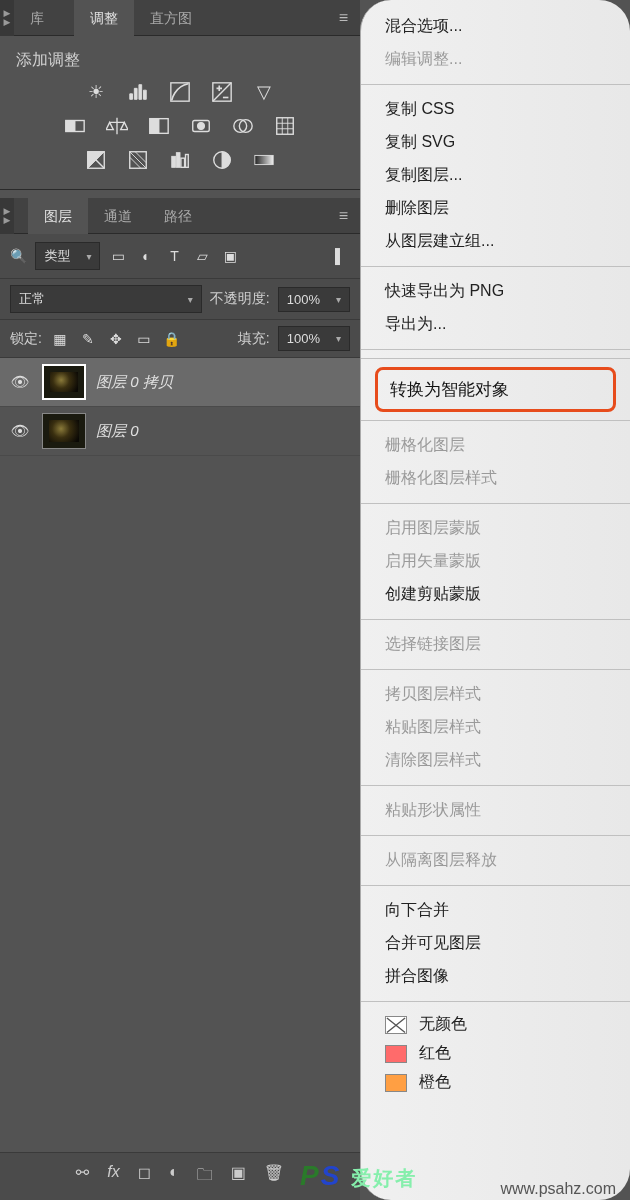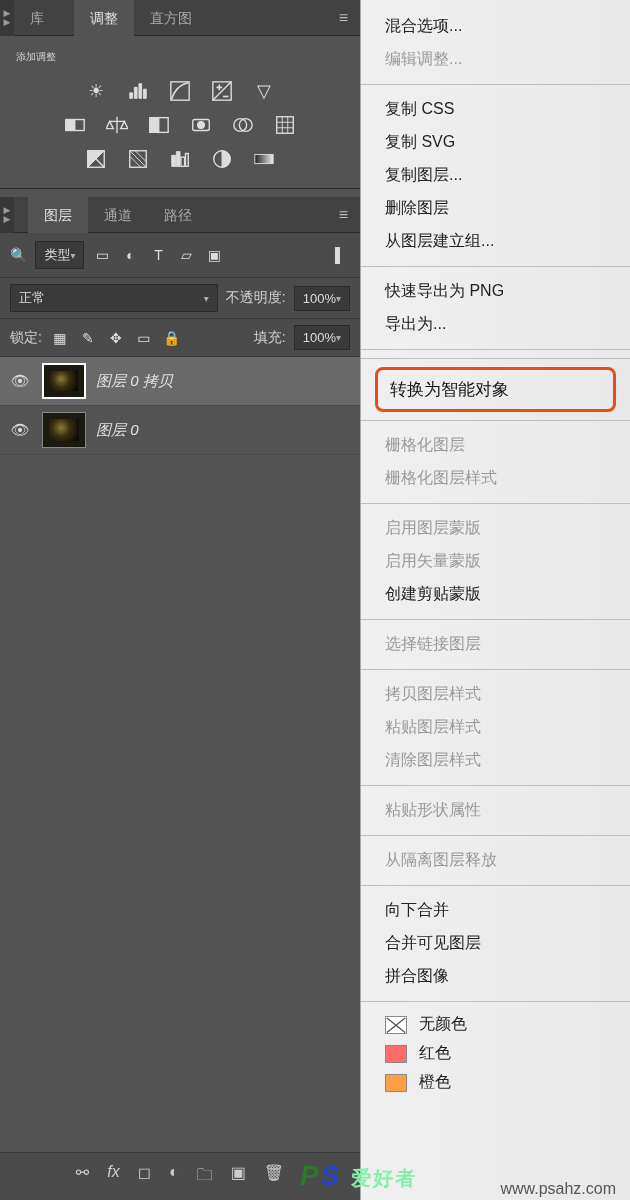--- a/index.html
+++ b/index.html
@@ -18,20 +18,21 @@
     background: #535353;
     display: flex;
     flex-direction: column;
   }
   .right-menu {
     flex: 1;
     background: linear-gradient(to right, #f0f0f0, #e8e8e8);
     padding: 10px 0 6px 0;
     overflow-y: auto;
     border-left: 1px solid #aaa;
+    border-radius: 31px;
   }
   
   .panel-header {
     display: flex;
     align-items: center;
     background: #424242;
     height: 36px;
     border-bottom: 1px solid #2a2a2a;
   }
   .left-arrows {
@@ -58,21 +59,21 @@
     padding: 0 12px;
     color: #bbb;
     font-size: 16px;
   }
   
   .adj-body {
     padding: 14px 16px 18px;
     background: #535353;
     border-bottom: 1px solid #2a2a2a;
   }
-  .adj-title { font-size: 10px; color: #d0d0d0; margin-bottom: 16px; }
+  .adj-title { font-size: 16px; color: #d0d0d0; margin-bottom: 10px; }
   .adj-grid {
     display: flex;
     flex-direction: column;
     gap: 12px;
     align-items: center;
   }
   .adj-row { display: flex; gap: 16px; }
   .adj-ico {
     width: 26px; height: 22px;
     display: flex; align-items: center; justify-content: center;
@@ -98,21 +99,21 @@
   }
   .filter-row { padding: 8px 10px; }
   .sel {
     background: #3a3a3a;
     color: #ddd;
     border: 1px solid #2a2a2a;
     padding: 4px 8px;
     font-size: 13px;
     display: inline-flex;
     align-items: center;
-    gap: 0;
+    gap: 16px;
   }
   .sel.wide { flex: 1; min-width: 80px; padding-left: 8px;}
   .sel .caret { font-size: 10px; color:#aaa; }
   .small-ico { width:20px; height:18px; display:flex; align-items:center; justify-content:center; color:#ddd; font-size:14px; }
   .layer-list { flex: 1; background: #535353; }
   .layer-item {
     display: flex;
     align-items: center;
     padding: 6px 8px;
     gap: 10px;

